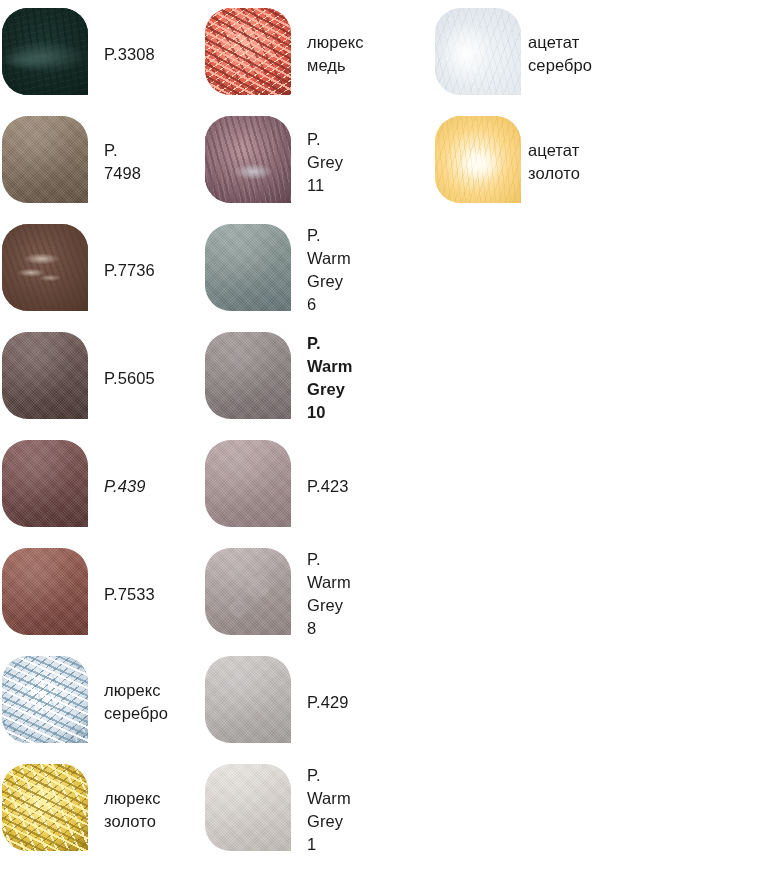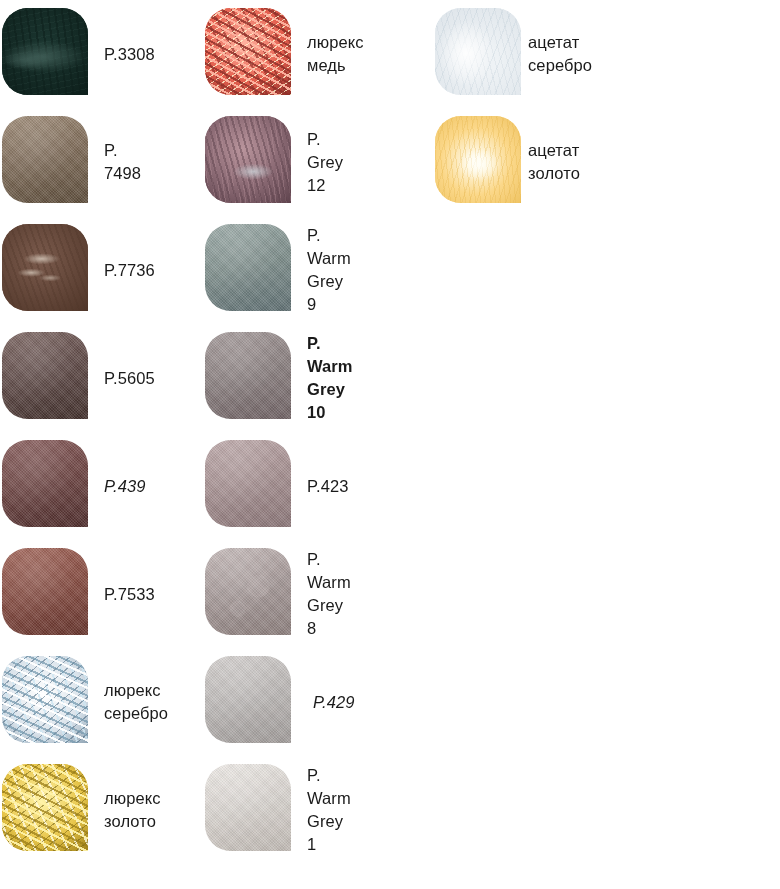--- a/index.html
+++ b/index.html
@@ -132,40 +132,40 @@
     </div>
     <div class="swatch-row" style="top: 108px;">
       <div class="swatch-cell" style="left: 2px;">
         <div class="swatch-chip weave" style="background-color: rgb(126, 106, 86); background-image: linear-gradient(168deg, rgb(149, 128, 106) 0%, rgb(126, 106, 86) 46%, rgb(99, 82, 63) 100%);"></div>
         <div class="swatch-label" style="left: 102px;">P. 7498</div>
       </div>
       <div class="swatch-cell" style="left: 205px;">
         <div class="swatch-chip" style="background-color: rgb(140, 107, 117);">
           <div class="fiber" style="background-image: radial-gradient(30% 12% at 56% 64%, rgba(207, 214, 219, 0.8) 0%, rgba(255, 255, 255, 0) 78%), repeating-linear-gradient(74deg, rgba(94, 67, 77, 0.467) 0px, rgba(94, 67, 77, 0.467) 2px, rgba(140, 107, 117, 0) 2px, rgba(140, 107, 117, 0) 6px), repeating-linear-gradient(82deg, rgba(185, 148, 156, 0.333) 0px, rgba(185, 148, 156, 0.333) 1px, rgba(140, 107, 117, 0) 1px, rgba(140, 107, 117, 0) 5px), radial-gradient(circle at 44% 38%, rgb(185, 148, 156) 0%, rgb(140, 107, 117) 50%, rgb(94, 67, 77) 100%);"></div>
         </div>
-        <div class="swatch-label" style="left: 102px;">P. Grey 12</div>
+        <div class="swatch-label" style="left: 102px;">P. Grey 11</div>
       </div>
       <div class="swatch-cell" style="left: 435px;">
         <div class="swatch-chip" style="background-color: rgb(251, 216, 138);">
           <div class="fiber" style="background-image: radial-gradient(34% 26% at 52% 56%, rgba(255, 254, 246, 0.95) 0%, rgba(255, 255, 255, 0) 72%), repeating-linear-gradient(84deg, rgba(232, 184, 78, 0.333) 0px, rgba(232, 184, 78, 0.333) 1px, rgba(251, 216, 138, 0) 1px, rgba(251, 216, 138, 0) 5px), repeating-linear-gradient(-72deg, rgba(217, 166, 58, 0.2) 0px, rgba(217, 166, 58, 0.2) 1px, rgba(251, 216, 138, 0) 1px, rgba(251, 216, 138, 0) 7px), radial-gradient(90% 85% at 48% 52%, rgb(255, 253, 242) 5%, rgb(251, 216, 138) 45%, rgb(232, 184, 78) 100%);"></div>
         </div>
         <div class="swatch-label" style="left: 93px;">ацетат
 золото</div>
       </div>
     </div>
     <div class="swatch-row" style="top: 216px;">
       <div class="swatch-cell" style="left: 2px;">
         <div class="swatch-chip" style="background-color: rgb(122, 90, 76);">
           <div class="fiber" style="background-image: radial-gradient(26% 8% at 46% 40%, rgba(203, 188, 174, 0.933) 0%, rgba(203, 188, 174, 0) 80%), radial-gradient(20% 6% at 34% 56%, rgba(203, 188, 174, 0.867) 0%, rgba(203, 188, 174, 0) 80%), radial-gradient(16% 5% at 56% 62%, rgba(203, 188, 174, 0.667) 0%, rgba(203, 188, 174, 0) 80%), repeating-linear-gradient(70deg, rgba(80, 54, 41, 0.333) 0px, rgba(80, 54, 41, 0.333) 2px, rgba(122, 90, 76, 0) 2px, rgba(122, 90, 76, 0) 6px), radial-gradient(circle at 44% 40%, rgb(122, 90, 76) 0%, rgb(80, 54, 41) 100%);"></div>
         </div>
         <div class="swatch-label" style="left: 102px;">P.7736</div>
       </div>
       <div class="swatch-cell" style="left: 205px;">
         <div class="swatch-chip weave" style="background-color: rgb(126, 143, 140); background-image: linear-gradient(168deg, rgb(147, 163, 160) 0%, rgb(126, 143, 140) 46%, rgb(102, 119, 122) 100%);"></div>
-        <div class="swatch-label" style="left: 102px;">P. Warm Grey 9</div>
+        <div class="swatch-label" style="left: 102px;">P. Warm Grey 6</div>
       </div>
     </div>
     <div class="swatch-row" style="top: 324px;">
       <div class="swatch-cell" style="left: 2px;">
         <div class="swatch-chip weave" style="background-color: rgb(93, 71, 68); background-image: linear-gradient(168deg, rgb(113, 89, 85) 0%, rgb(93, 71, 68) 46%, rgb(70, 51, 47) 100%);"></div>
         <div class="swatch-label" style="left: 102px;">P.5605</div>
       </div>
       <div class="swatch-cell" style="left: 205px;">
         <div class="swatch-chip weave" style="background-color: rgb(139, 128, 128); background-image: linear-gradient(168deg, rgb(156, 145, 145) 0%, rgb(139, 128, 128) 46%, rgb(119, 105, 107) 100%);"></div>
         <div class="swatch-label" style="left: 102px; font-weight: bold;">P. Warm Grey 10</div>
@@ -194,21 +194,21 @@
     <div class="swatch-row" style="top: 648px;">
       <div class="swatch-cell" style="left: 2px;">
         <div class="swatch-chip" style="background-color: rgb(217, 226, 234);">
           <div class="fiber" style="background-image: repeating-linear-gradient(24deg, rgba(255, 255, 255, 0.933) 0px, rgba(255, 255, 255, 0.933) 2px, rgba(127, 168, 200, 0) 2px, rgba(127, 168, 200, 0) 5px, rgba(111, 148, 170, 0.667) 5px, rgba(111, 148, 170, 0.667) 7px, rgba(255, 255, 255, 0) 7px, rgba(255, 255, 255, 0) 12px), repeating-linear-gradient(-40deg, rgba(46, 79, 106, 0.467) 0px, rgba(46, 79, 106, 0.467) 1px, rgba(255, 255, 255, 0) 1px, rgba(255, 255, 255, 0) 7px), repeating-linear-gradient(70deg, rgba(207, 230, 242, 0.8) 0px, rgba(207, 230, 242, 0.8) 2px, rgba(255, 255, 255, 0) 2px, rgba(255, 255, 255, 0) 10px), radial-gradient(circle at 48% 44%, rgb(255, 255, 255) 0%, rgb(217, 226, 234) 60%, rgb(143, 164, 180) 100%);"></div>
         </div>
         <div class="swatch-label" style="left: 102px;">люрекс
 серебро</div>
       </div>
       <div class="swatch-cell" style="left: 205px;">
         <div class="swatch-chip weave" style="background-color: rgb(192, 188, 186); background-image: linear-gradient(168deg, rgb(207, 203, 201) 0%, rgb(192, 188, 186) 46%, rgb(171, 166, 164) 100%);"></div>
-        <div class="swatch-label" style="left: 108px; font-style: italic;">P.429</div>
+        <div class="swatch-label" style="left: 102px;">P.429</div>
       </div>
     </div>
     <div class="swatch-row" style="top: 756px;">
       <div class="swatch-cell" style="left: 2px;">
         <div class="swatch-chip" style="background-color: rgb(231, 197, 74);">
           <div class="fiber" style="background-image: repeating-linear-gradient(26deg, rgba(255, 243, 168, 0.933) 0px, rgba(255, 243, 168, 0.933) 2px, rgba(231, 197, 74, 0) 2px, rgba(231, 197, 74, 0) 5px, rgba(156, 127, 24, 0.733) 5px, rgba(156, 127, 24, 0.733) 7px, rgba(231, 197, 74, 0) 7px, rgba(231, 197, 74, 0) 12px), repeating-linear-gradient(-38deg, rgba(107, 90, 13, 0.533) 0px, rgba(107, 90, 13, 0.533) 1px, rgba(231, 197, 74, 0) 1px, rgba(231, 197, 74, 0) 7px), repeating-linear-gradient(66deg, rgba(255, 251, 224, 0.8) 0px, rgba(255, 251, 224, 0.8) 2px, rgba(231, 197, 74, 0) 2px, rgba(231, 197, 74, 0) 10px), radial-gradient(circle at 46% 42%, rgb(255, 243, 168) 0%, rgb(231, 197, 74) 58%, rgb(156, 127, 24) 100%);"></div>
         </div>
         <div class="swatch-label" style="left: 102px;">люрекс
 золото</div>
       </div>

